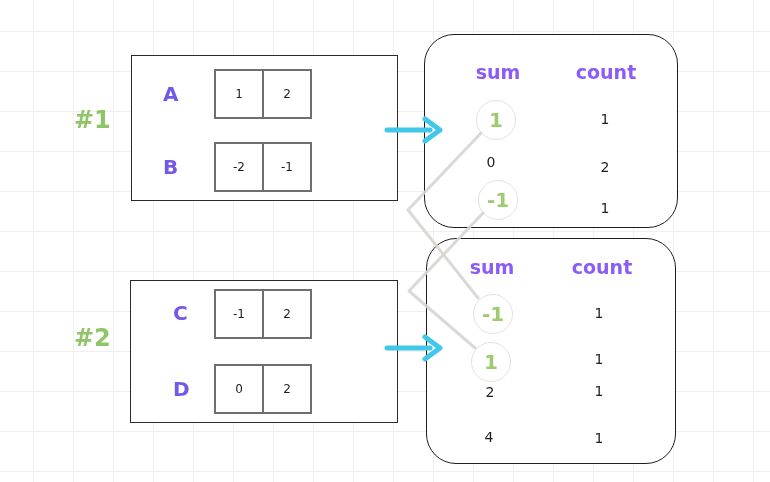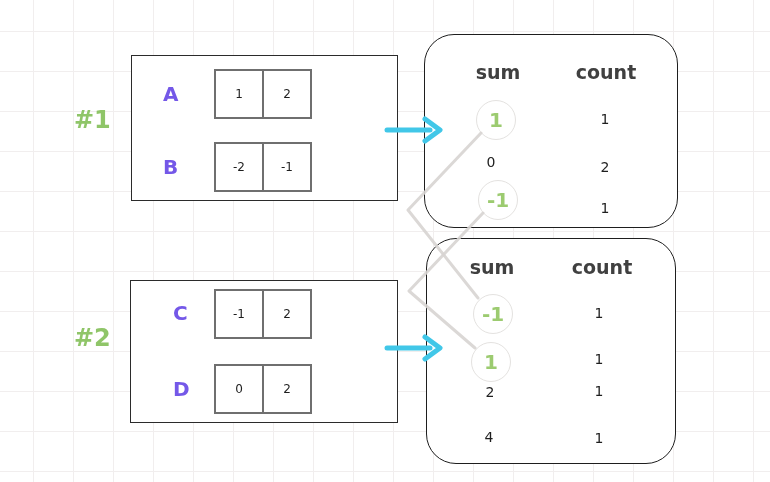--- a/index.html
+++ b/index.html
@@ -25,21 +25,21 @@
     font-size:12px;color:#1e1e1e;box-sizing:border-box;
   }
   .cell + .cell{margin-left:-2px;}
   .tag{position:absolute;color:#8fc568;font-size:24px;font-weight:bold;}
   .tag1{left:74px;top:106px;}
   .tag2{left:74px;top:324px;}
   
   .panel{position:absolute;background:#fff;border:1.7px solid #1e1e1e;border-radius:30px;}
   .panel1{left:424px;top:34px;width:252px;height:192px;}
   .panel2{left:426px;top:238px;width:248px;height:224px;}
-  .hdr{position:absolute;transform:translateX(-50%);color:#404040;font-size:19px;font-weight:bold;}
+  .hdr{position:absolute;transform:translateX(-50%);color:#8b5cf6;font-size:19px;font-weight:bold;}
   .pv{position:absolute;transform:translateX(-50%);font-size:14px;color:#1e1e1e;}
   .circle{
     position:absolute;width:40px;height:40px;border-radius:50%;
     border:1.5px solid #e4e2e0;background:rgba(255,255,255,.85);
     display:flex;align-items:center;justify-content:center;
     color:#9ccb70;font-size:20px;font-weight:bold;box-sizing:border-box;
   }
   
   .p1-sum-h{left:73px;top:26px;}   .p1-count-h{left:181px;top:26px;}
   .p1-c1{left:51px;top:65px;}      .p1-n1{left:180px;top:76px;}

